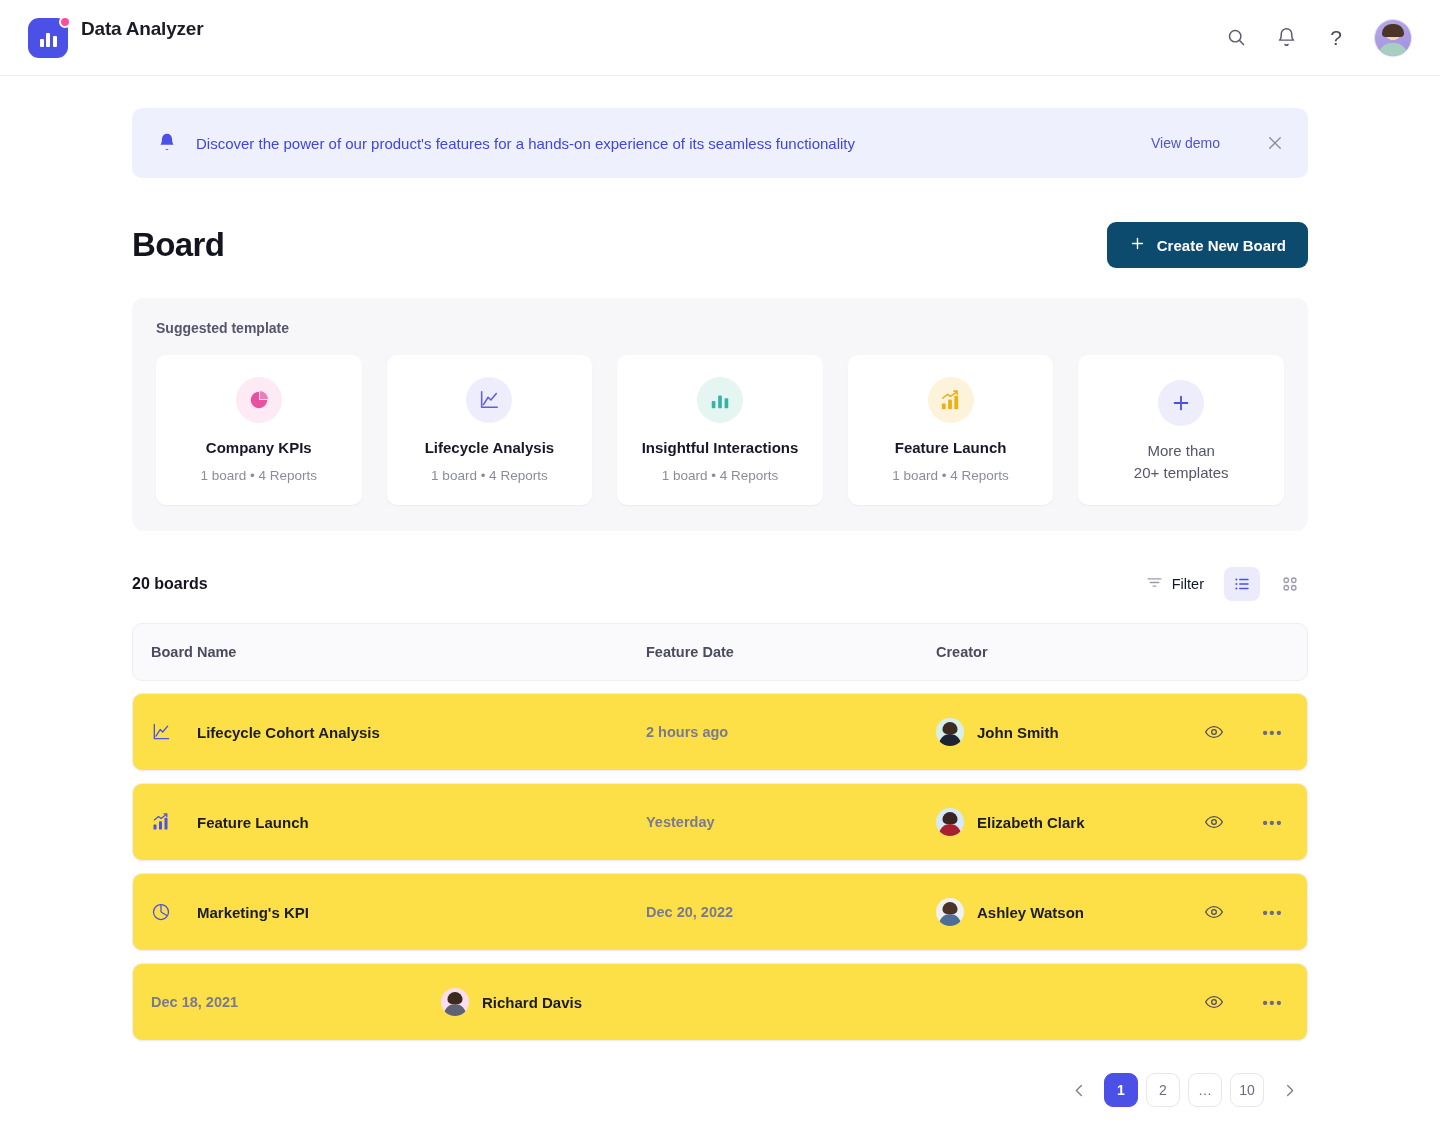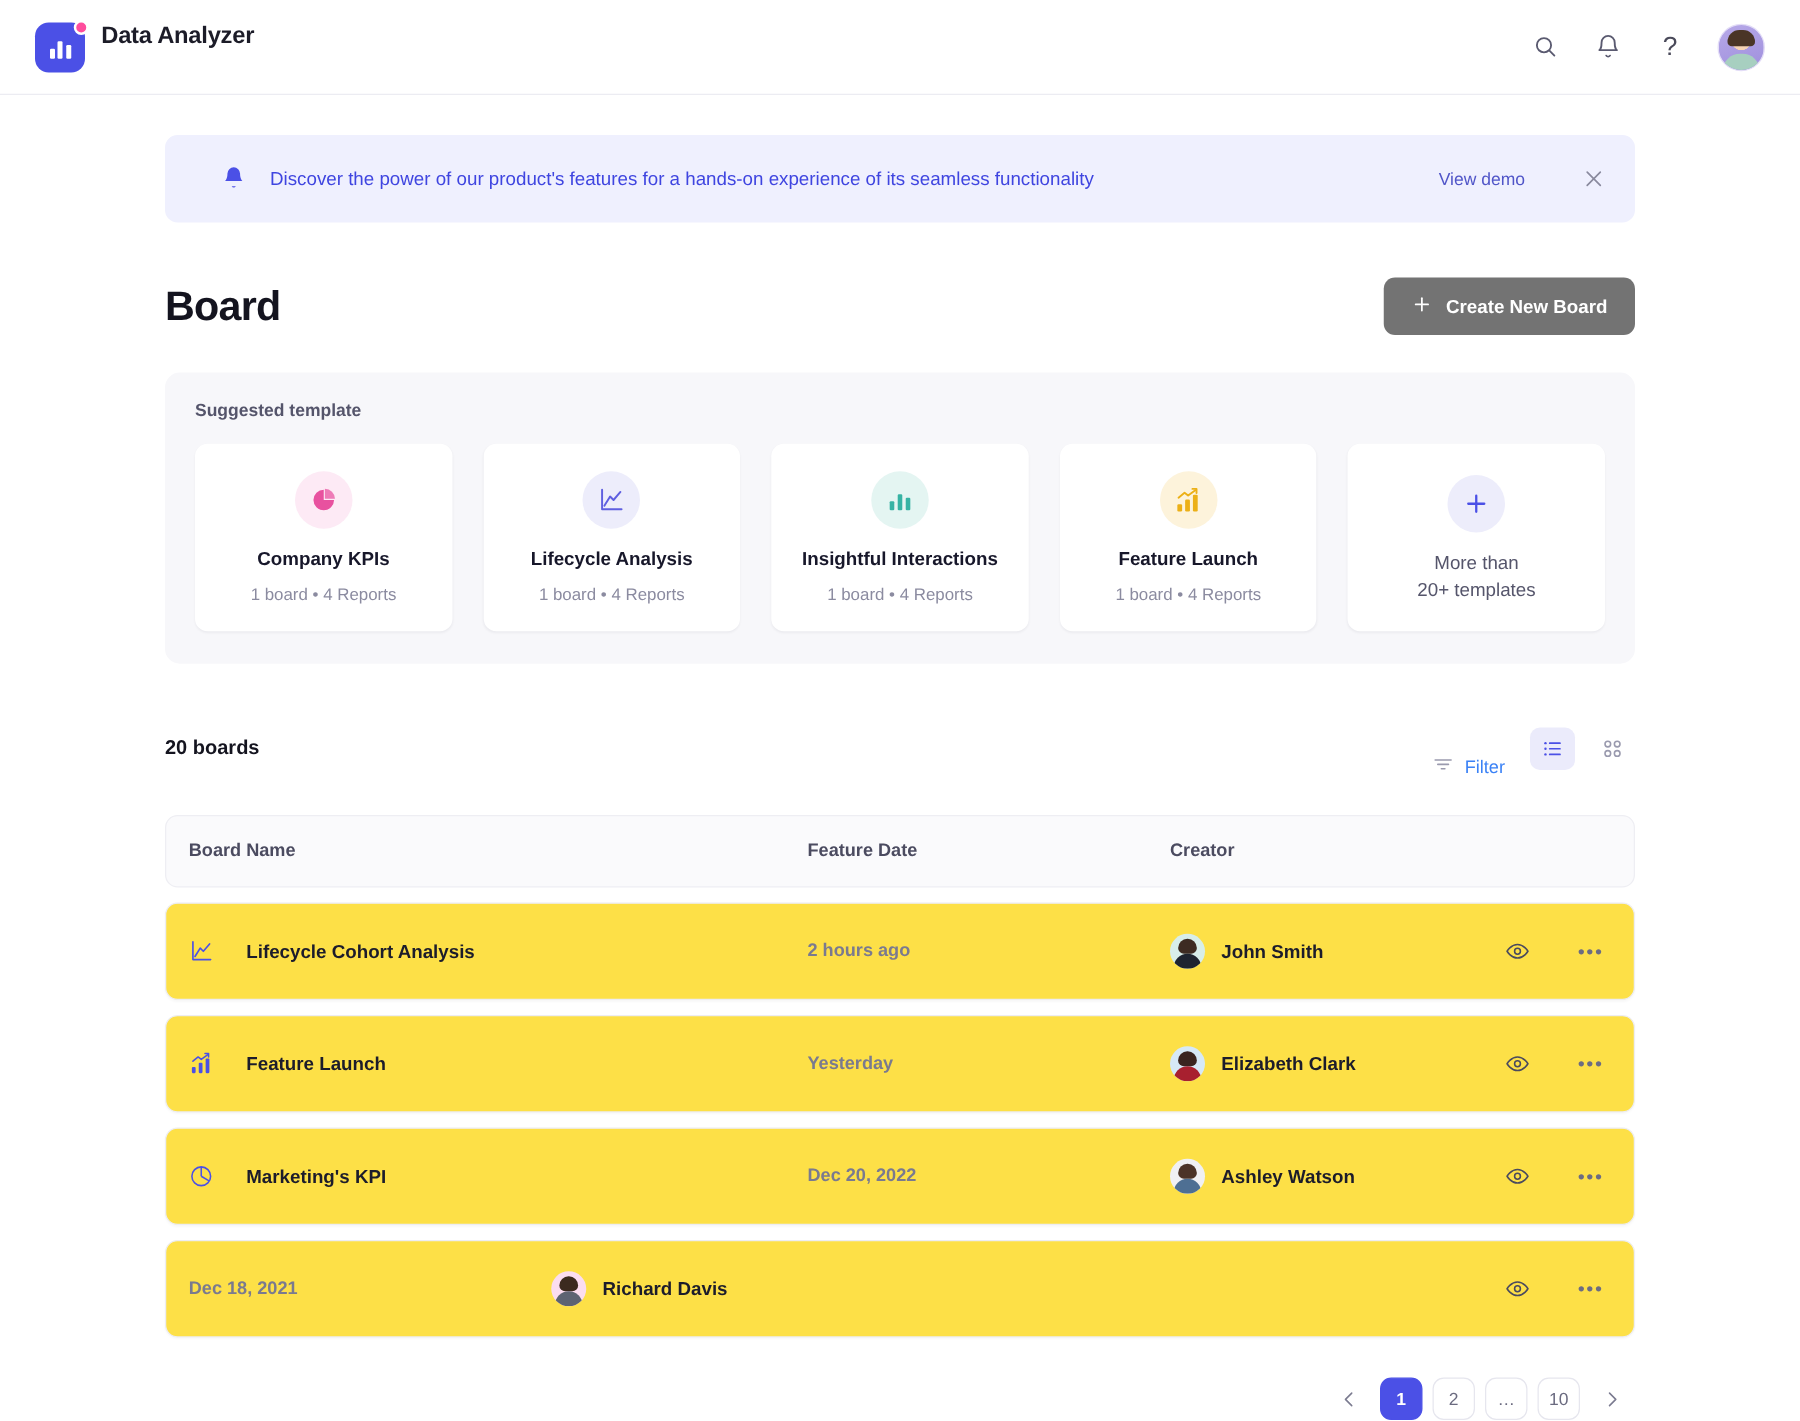--- a/index.html
+++ b/index.html
@@ -81,36 +81,36 @@
 
   
   .page { padding: 32px 132px 0 132px; }
 
   
   .banner {
     background: #eff0fe;
     border-radius: 10px;
     height: 70px;
     display: flex; align-items: center;
-    padding: 0 24px 0 44px;
+    padding: 0 24px 0 24px;
     gap: 18px;
   }
   .bell-icon { color: #4b50e6; display: flex; align-items: center; }
   .banner-text { font-size: 15px; color: #3f45e0; flex: 1; }
   .banner-link { font-size: 14px; color: #5055c8; cursor: pointer; margin-right: 28px; }
   .banner-close { color: #8a8a9e; cursor: pointer; display: flex; align-items: center; }
 
   
   .title-row {
     display: flex; align-items: center; justify-content: space-between;
     margin-top: 44px;
   }
   .page-title { font-size: 33px; font-weight: 700; letter-spacing: -0.6px; color: #14141f; }
   .primary-btn {
-    background: #737373; color: #fff;
+    background: #0c4a6e; color: #fff;
     border: none; border-radius: 9px;
     height: 46px; padding: 0 22px;
     font-size: 15px; font-weight: 600;
     display: flex; align-items: center; gap: 11px;
     cursor: pointer; font-family: inherit;
   }
 
   
   .templates-panel {
     margin-top: 30px;
@@ -142,21 +142,21 @@
 
   
   .count-row {
     display: flex; align-items: center; justify-content: space-between;
     margin-top: 36px;
   }
   .count-label { font-size: 16px; font-weight: 700; color: #14141f; }
   .view-tools { display: flex; align-items: center; gap: 12px; }
   .filter-btn {
     display: flex; align-items: center; gap: 9px;
-    font-size: 14.5px; color: #3b82f6; cursor: pointer; padding: 6px 8px; margin-top: 30px;
+    font-size: 14.5px; color: #0f172a; cursor: pointer; padding: 6px 8px;
   }
   .toggle-btn {
     width: 36px; height: 34px; border-radius: 8px;
     display: flex; align-items: center; justify-content: center; cursor: pointer;
   }
   .toggle-btn.active { background: #ebebfb; }
 
   
   .table-head {
     margin-top: 22px;

